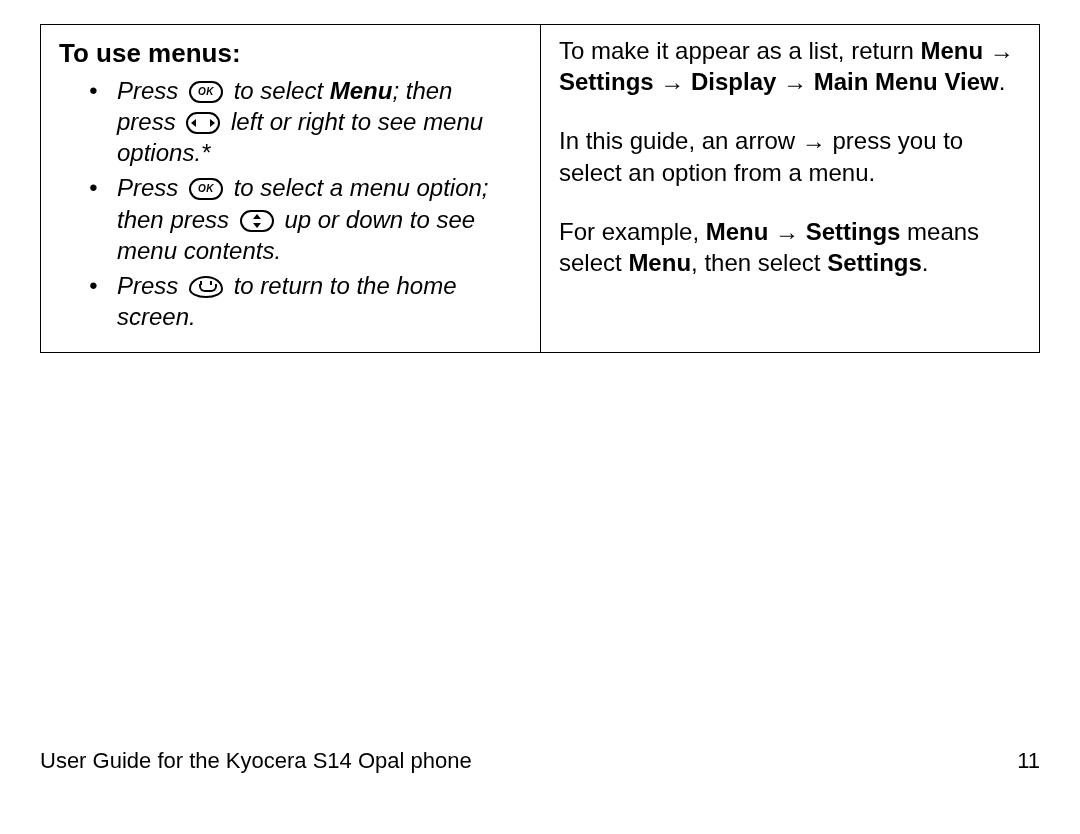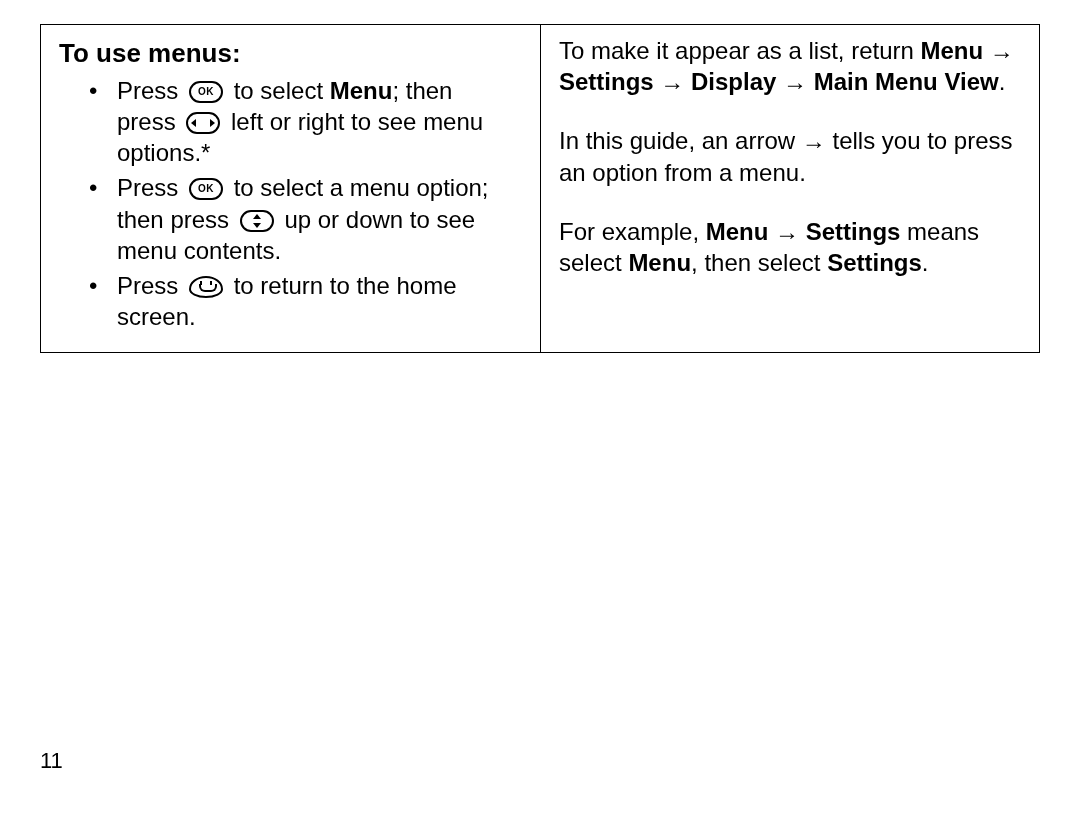--- a/index.html
+++ b/index.html
@@ -39,20 +39,21 @@
   }
   ul.bullets {
     list-style: none;
     margin: 0;
     padding: 0 0 0 30px;
   }
   ul.bullets > li {
     position: relative;
     margin: 2px 16px 4px 0;
     padding-left: 28px;
+    font-style: italic;
   }
   ul.bullets > li::before {
     content: "•";
     position: absolute;
     left: 0;
     top: 0;
     font-size: 24px;
     line-height: 1.3;
   }
   .b { font-weight: bold; }
@@ -216,25 +217,26 @@
 
       </ul>
     </div>
 
     <div class="col">
 
       <p class="para">
         <span>To make it appear as a list, return </span><span class="b">Menu → Settings → Display → Main Menu View</span><span>.</span>
       </p>
 
-      <p class="para">In this guide, an arrow → tells you to press an option from a menu.</p>
+      <p class="para">In this guide, an arrow → press you to select an option from a menu.</p>
 
       <p class="para" style="margin-bottom:6px">
         <span>For example, </span><span class="b">Menu → Settings</span><span> means select </span><span class="b">Menu</span><span>, then select </span><span class="b">Settings</span><span>.</span>
       </p>
     </div>
 
   </div>
 
   <div class="footer">
+    <span>User Guide for the Kyocera S14 Opal phone</span>
     <span>11</span>
   </div>
 </div>
 
 </body></html>

